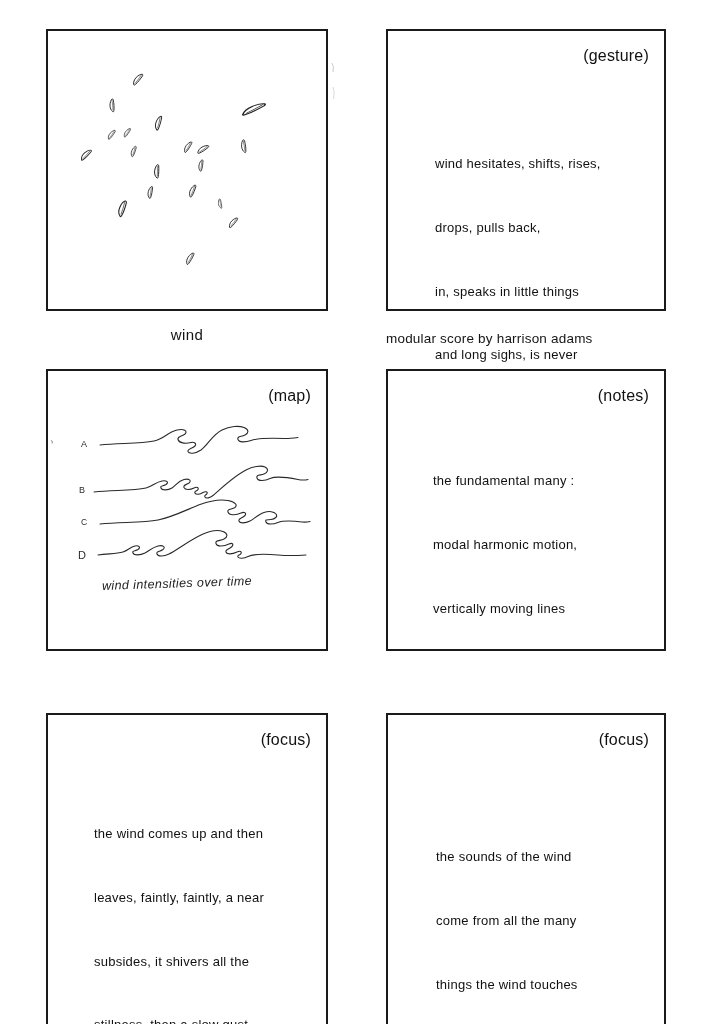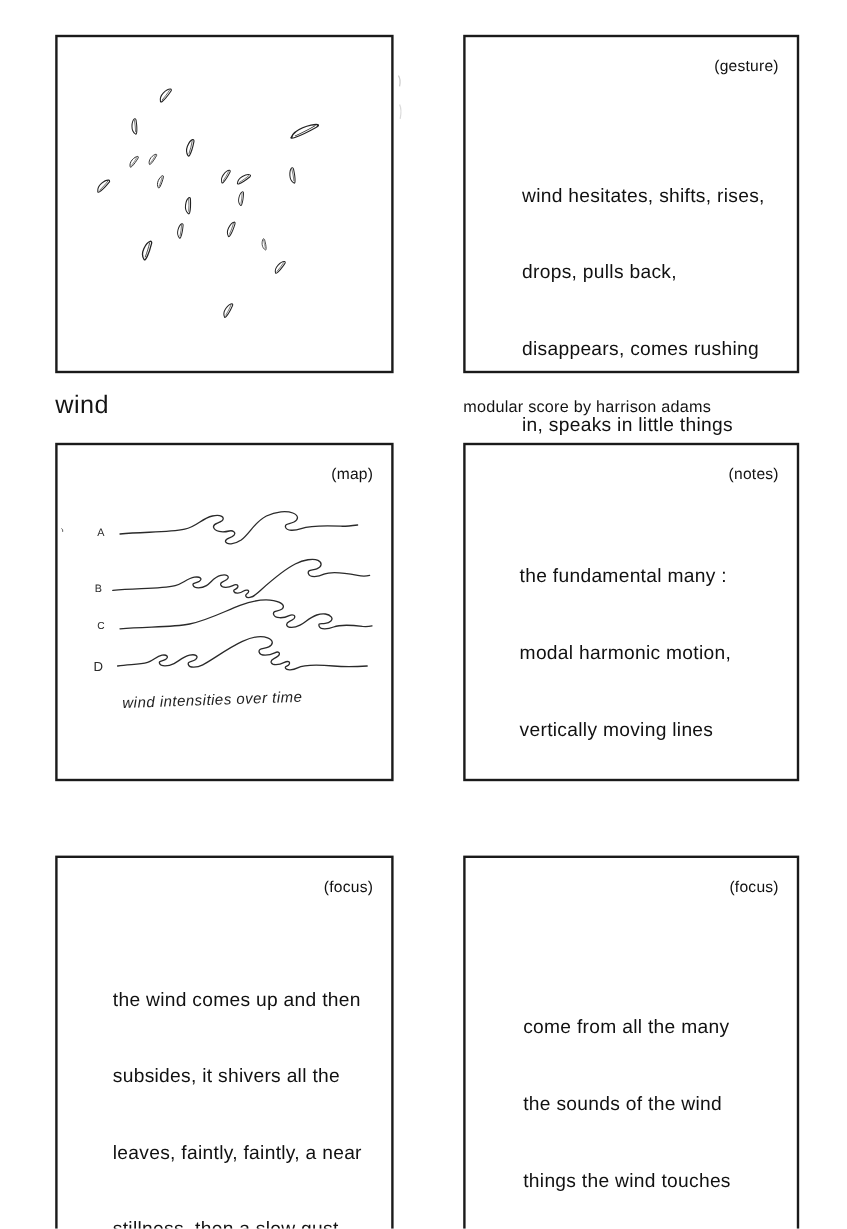--- a/index.html
+++ b/index.html
@@ -9,30 +9,30 @@
   }
   .panel{
     position:absolute;box-sizing:border-box;border:2px solid #1a1a1a;background:#ffffff;
   }
   .col-l{left:46px;width:282px;}
   .col-r{left:386px;width:280px;}
   .row1{top:29px;height:282px;}
   .row2{top:369px;height:282px;}
   .row3{top:713px;height:330px;}
   .tag{
-    position:absolute;top:16px;right:15px;font-size:13px;letter-spacing:0.2px;color:#111;
+    position:absolute;top:16px;right:15px;font-size:16px;letter-spacing:0.2px;color:#111;
   }
   .body{
-    position:absolute;font-size:16px;line-height:21.2px;letter-spacing:0.25px;
+    position:absolute;font-size:13px;line-height:21.2px;letter-spacing:0.25px;
     color:#111;white-space:pre-wrap;
   }
   .tl{min-height:21.2px;}
   .score-title{
-    position:absolute;left:46px;top:326px;width:282px;
-    font-size:21px;letter-spacing:0.4px;color:#141414;
+    position:absolute;left:46px;top:326px;width:282px;text-align:center;
+    font-size:15px;letter-spacing:0.4px;color:#141414;
   }
   .byline{
     position:absolute;left:386px;top:331px;width:280px;text-align:left;
     font-size:13.5px;letter-spacing:0.2px;color:#141414;
   }
   .fillsvg{position:absolute;inset:0;width:100%;height:100%;}
   .handwriting{
     position:absolute;left:54px;top:208px;font-size:12.5px;font-style:italic;
     letter-spacing:0.4px;color:#222;transform:rotate(-2deg);transform-origin:left center;
   }
@@ -76,21 +76,20 @@
   <svg class="stray" width="10" height="50">
     <path d="M3,3 q2.2,3 1,9" fill="none" stroke="#b5b5b5" stroke-width="1" opacity="0.7"></path>
     <path d="M4,27 q2,4 0.5,12" fill="none" stroke="#c2c2c2" stroke-width="1" opacity="0.6"></path>
   </svg>
 
   <section class="panel col-r row1">
     <div class="tag">(gesture)</div>
     <div class="body" style="left:47px;top:80px;width:225px;">
       <div class="tl">wind hesitates, shifts, rises,</div>
       <div class="tl">drops, pulls back,</div>
-      <div class="tl">disappears, comes rushing</div>
       <div class="tl">in, speaks in little things</div>
       <div class="tl">and long sighs, is never</div>
       <div class="tl">steady</div>
     </div>
   </section>
 
   <div class="score-title">wind</div>
   <div class="byline">modular score by harrison adams</div>
 
   <section class="panel col-l row2">
@@ -129,34 +128,34 @@
       <div class="tl">low extensions: G F Eb C</div>
       <div class="tl">high extensions D Eb F G Ab</div>
       <div class="tl">Bb C</div>
     </div>
   </section>
 
   <section class="panel col-l row3">
     <div class="tag">(focus)</div>
     <div class="body" style="left:46px;top:66px;width:210px;">
       <div class="tl">the wind comes up and then</div>
+      <div class="tl">leaves, faintly, faintly, a near</div>
       <div class="tl">subsides, it shivers all the</div>
-      <div class="tl">leaves, faintly, faintly, a near</div>
       <div class="tl">stillness, then a slow gust</div>
       
       
       
       
     </div>
   </section>
 
   <section class="panel col-r row3">
     <div class="tag">(focus)</div>
     <div class="body" style="left:48px;top:89px;width:210px;">
+      <div class="tl">the sounds of the wind</div>
       <div class="tl">come from all the many</div>
-      <div class="tl">the sounds of the wind</div>
       <div class="tl">things the wind touches</div>
       
       
     </div>
   </section>
 
 </div>
 
 </body></html>

